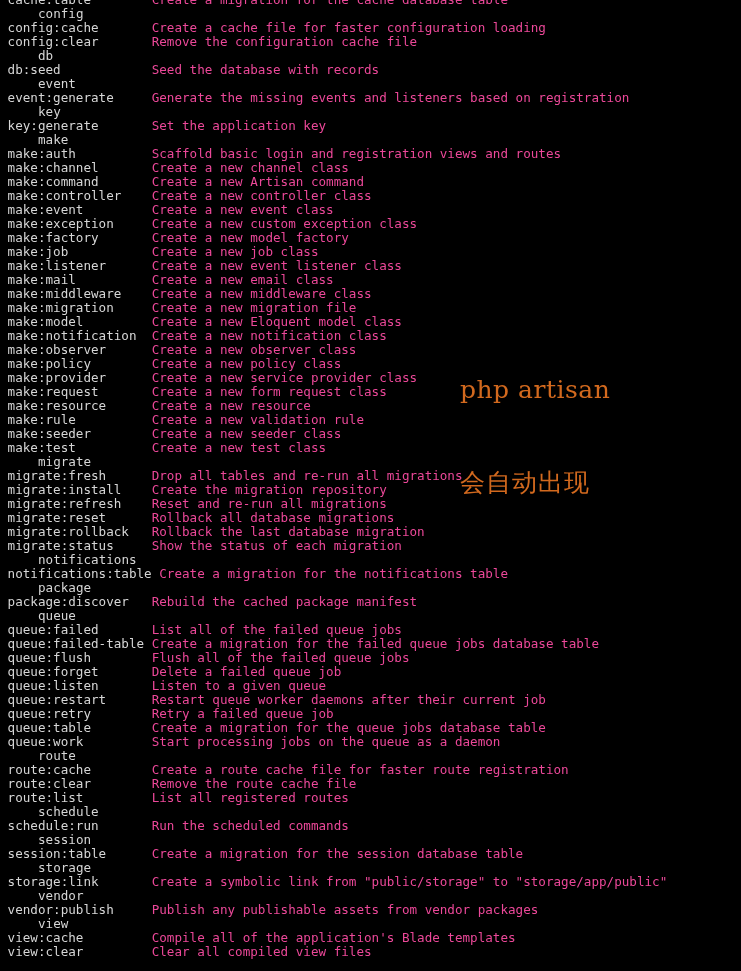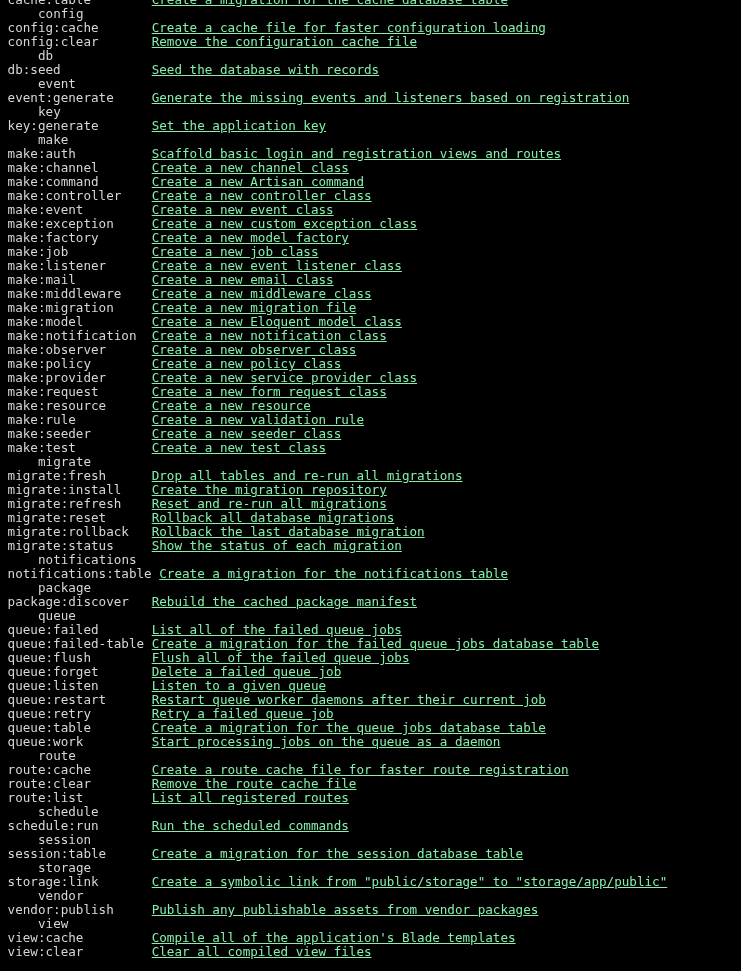--- a/index.html
+++ b/index.html
@@ -29,21 +29,21 @@
     white-space:pre;
     font-variant-ligatures:none;
   }
   .ln {
     display:block;
     height:14px;
     white-space:pre;
     letter-spacing:0px;
   }
   .ln .cmd { color:#d6d6d6; }
-  .ln .desc { color:#86efac;text-decoration:underline; }
+  .ln .desc { color:#ec4899; }
   .ln.group { color:#d6d6d6;margin-left:38px; }
 
   
   #annotation {
     position:absolute;
     left:460px;
     top:312px;
     color:#d2691e;
     font-family:"DejaVu Serif","Liberation Serif",serif;
     line-height:31px;
@@ -60,14 +60,18 @@
     letter-spacing:1px;
   }
 </style>
 </head>
 <body>
 
 <div id="terminal">
 
   <div id="console"><span class="ln"> <span class="cmd">cache:table</span>        <span class="desc">Create a migration for the cache database table</span></span><span class="ln group"><span class="cmd">config</span></span><span class="ln"> <span class="cmd">config:cache</span>       <span class="desc">Create a cache file for faster configuration loading</span></span><span class="ln"> <span class="cmd">config:clear</span>       <span class="desc">Remove the configuration cache file</span></span><span class="ln group"><span class="cmd">db</span></span><span class="ln"> <span class="cmd">db:seed</span>            <span class="desc">Seed the database with records</span></span><span class="ln group"><span class="cmd">event</span></span><span class="ln"> <span class="cmd">event:generate</span>     <span class="desc">Generate the missing events and listeners based on registration</span></span><span class="ln group"><span class="cmd">key</span></span><span class="ln"> <span class="cmd">key:generate</span>       <span class="desc">Set the application key</span></span><span class="ln group"><span class="cmd">make</span></span><span class="ln"> <span class="cmd">make:auth</span>          <span class="desc">Scaffold basic login and registration views and routes</span></span><span class="ln"> <span class="cmd">make:channel</span>       <span class="desc">Create a new channel class</span></span><span class="ln"> <span class="cmd">make:command</span>       <span class="desc">Create a new Artisan command</span></span><span class="ln"> <span class="cmd">make:controller</span>    <span class="desc">Create a new controller class</span></span><span class="ln"> <span class="cmd">make:event</span>         <span class="desc">Create a new event class</span></span><span class="ln"> <span class="cmd">make:exception</span>     <span class="desc">Create a new custom exception class</span></span><span class="ln"> <span class="cmd">make:factory</span>       <span class="desc">Create a new model factory</span></span><span class="ln"> <span class="cmd">make:job</span>           <span class="desc">Create a new job class</span></span><span class="ln"> <span class="cmd">make:listener</span>      <span class="desc">Create a new event listener class</span></span><span class="ln"> <span class="cmd">make:mail</span>          <span class="desc">Create a new email class</span></span><span class="ln"> <span class="cmd">make:middleware</span>    <span class="desc">Create a new middleware class</span></span><span class="ln"> <span class="cmd">make:migration</span>     <span class="desc">Create a new migration file</span></span><span class="ln"> <span class="cmd">make:model</span>         <span class="desc">Create a new Eloquent model class</span></span><span class="ln"> <span class="cmd">make:notification</span>  <span class="desc">Create a new notification class</span></span><span class="ln"> <span class="cmd">make:observer</span>      <span class="desc">Create a new observer class</span></span><span class="ln"> <span class="cmd">make:policy</span>        <span class="desc">Create a new policy class</span></span><span class="ln"> <span class="cmd">make:provider</span>      <span class="desc">Create a new service provider class</span></span><span class="ln"> <span class="cmd">make:request</span>       <span class="desc">Create a new form request class</span></span><span class="ln"> <span class="cmd">make:resource</span>      <span class="desc">Create a new resource</span></span><span class="ln"> <span class="cmd">make:rule</span>          <span class="desc">Create a new validation rule</span></span><span class="ln"> <span class="cmd">make:seeder</span>        <span class="desc">Create a new seeder class</span></span><span class="ln"> <span class="cmd">make:test</span>          <span class="desc">Create a new test class</span></span><span class="ln group"><span class="cmd">migrate</span></span><span class="ln"> <span class="cmd">migrate:fresh</span>      <span class="desc">Drop all tables and re-run all migrations</span></span><span class="ln"> <span class="cmd">migrate:install</span>    <span class="desc">Create the migration repository</span></span><span class="ln"> <span class="cmd">migrate:refresh</span>    <span class="desc">Reset and re-run all migrations</span></span><span class="ln"> <span class="cmd">migrate:reset</span>      <span class="desc">Rollback all database migrations</span></span><span class="ln"> <span class="cmd">migrate:rollback</span>   <span class="desc">Rollback the last database migration</span></span><span class="ln"> <span class="cmd">migrate:status</span>     <span class="desc">Show the status of each migration</span></span><span class="ln group"><span class="cmd">notifications</span></span><span class="ln"> <span class="cmd">notifications:table</span> <span class="desc">Create a migration for the notifications table</span></span><span class="ln group"><span class="cmd">package</span></span><span class="ln"> <span class="cmd">package:discover</span>   <span class="desc">Rebuild the cached package manifest</span></span><span class="ln group"><span class="cmd">queue</span></span><span class="ln"> <span class="cmd">queue:failed</span>       <span class="desc">List all of the failed queue jobs</span></span><span class="ln"> <span class="cmd">queue:failed-table</span> <span class="desc">Create a migration for the failed queue jobs database table</span></span><span class="ln"> <span class="cmd">queue:flush</span>        <span class="desc">Flush all of the failed queue jobs</span></span><span class="ln"> <span class="cmd">queue:forget</span>       <span class="desc">Delete a failed queue job</span></span><span class="ln"> <span class="cmd">queue:listen</span>       <span class="desc">Listen to a given queue</span></span><span class="ln"> <span class="cmd">queue:restart</span>      <span class="desc">Restart queue worker daemons after their current job</span></span><span class="ln"> <span class="cmd">queue:retry</span>        <span class="desc">Retry a failed queue job</span></span><span class="ln"> <span class="cmd">queue:table</span>        <span class="desc">Create a migration for the queue jobs database table</span></span><span class="ln"> <span class="cmd">queue:work</span>         <span class="desc">Start processing jobs on the queue as a daemon</span></span><span class="ln group"><span class="cmd">route</span></span><span class="ln"> <span class="cmd">route:cache</span>        <span class="desc">Create a route cache file for faster route registration</span></span><span class="ln"> <span class="cmd">route:clear</span>        <span class="desc">Remove the route cache file</span></span><span class="ln"> <span class="cmd">route:list</span>         <span class="desc">List all registered routes</span></span><span class="ln group"><span class="cmd">schedule</span></span><span class="ln"> <span class="cmd">schedule:run</span>       <span class="desc">Run the scheduled commands</span></span><span class="ln group"><span class="cmd">session</span></span><span class="ln"> <span class="cmd">session:table</span>      <span class="desc">Create a migration for the session database table</span></span><span class="ln group"><span class="cmd">storage</span></span><span class="ln"> <span class="cmd">storage:link</span>       <span class="desc">Create a symbolic link from "public/storage" to "storage/app/public"</span></span><span class="ln group"><span class="cmd">vendor</span></span><span class="ln"> <span class="cmd">vendor:publish</span>     <span class="desc">Publish any publishable assets from vendor packages</span></span><span class="ln group"><span class="cmd">view</span></span><span class="ln"> <span class="cmd">view:cache</span>         <span class="desc">Compile all of the application's Blade templates</span></span><span class="ln"> <span class="cmd">view:clear</span>         <span class="desc">Clear all compiled view files</span></span></div>
 
+  <div id="annotation">
+    <span class="anno-en">php artisan</span>
+    <span class="anno-cn">会自动出现</span>
+  </div>
 
 </div>
 
 </body></html>

